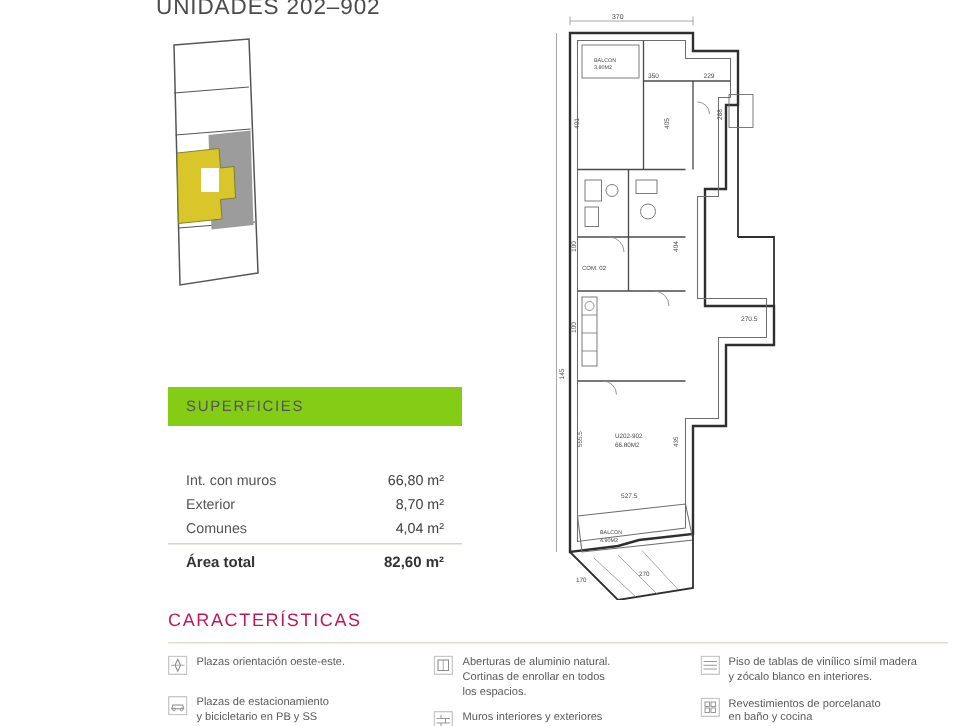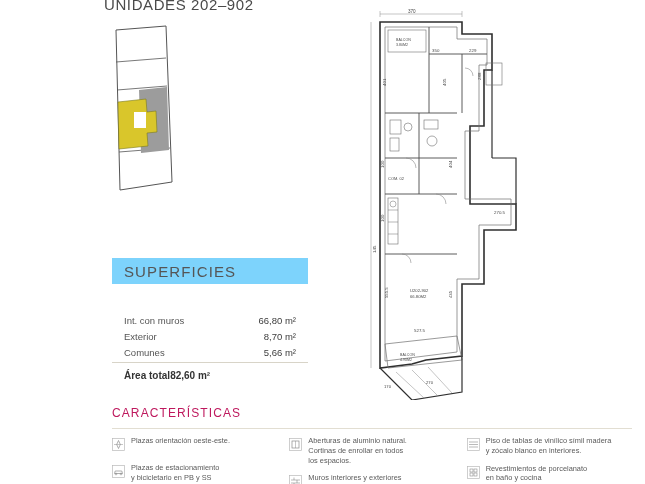--- a/index.html
+++ b/index.html
@@ -32,44 +32,45 @@
     width: 80px; height: 170px;
   }
 
   
   .superficies {
     position: absolute;
     left: 112px; top: 258px;
     width: 196px;
   }
   .superficies .sup-head {
-    background: #7dd3fc;
+    background: #84cc16;
     height: 26px;
     display: flex;
     align-items: center;
     padding-left: 12px;
-    font-size: 15px;
+    font-size: 10px;
     letter-spacing: 1.1px;
     color: #555;
   }
   .superficies .sup-body {
     padding: 8px 12px 2px 12px;
     border-bottom: 1px solid #d8d4c8;
     margin-top: 20px;
   }
   .sup-row {
     display: flex;
     justify-content: space-between;
     font-size: 9.5px;
     color: #555;
     padding: 2.5px 0;
   }
   .sup-row .val { color: #3c3c3c; }
   .sup-total {
     display: flex;
+    justify-content: space-between;
     font-size: 10px;
     font-weight: bold;
     color: #333;
     padding: 7px 12px 6px 12px;
   }
 
   
   .caract-title {
     position: absolute;
     left: 112px; top: 406px;
@@ -136,21 +137,21 @@
     <div class="sup-row">
       <span>Int. con muros</span>
       <span class="val">66,80 m²</span>
     </div>
     <div class="sup-row">
       <span>Exterior</span>
       <span class="val">8,70 m²</span>
     </div>
     <div class="sup-row">
       <span>Comunes</span>
-      <span class="val">5,66 m²</span>
+      <span class="val">4,04 m²</span>
     </div>
   </div>
   <div class="sup-total">
     <span>Área total</span>
     <span>82,60 m²</span>
   </div>
 </div>
 
 <div class="caract-title">CARACTERÍSTICAS</div>
 <div class="caract-rule"></div>

